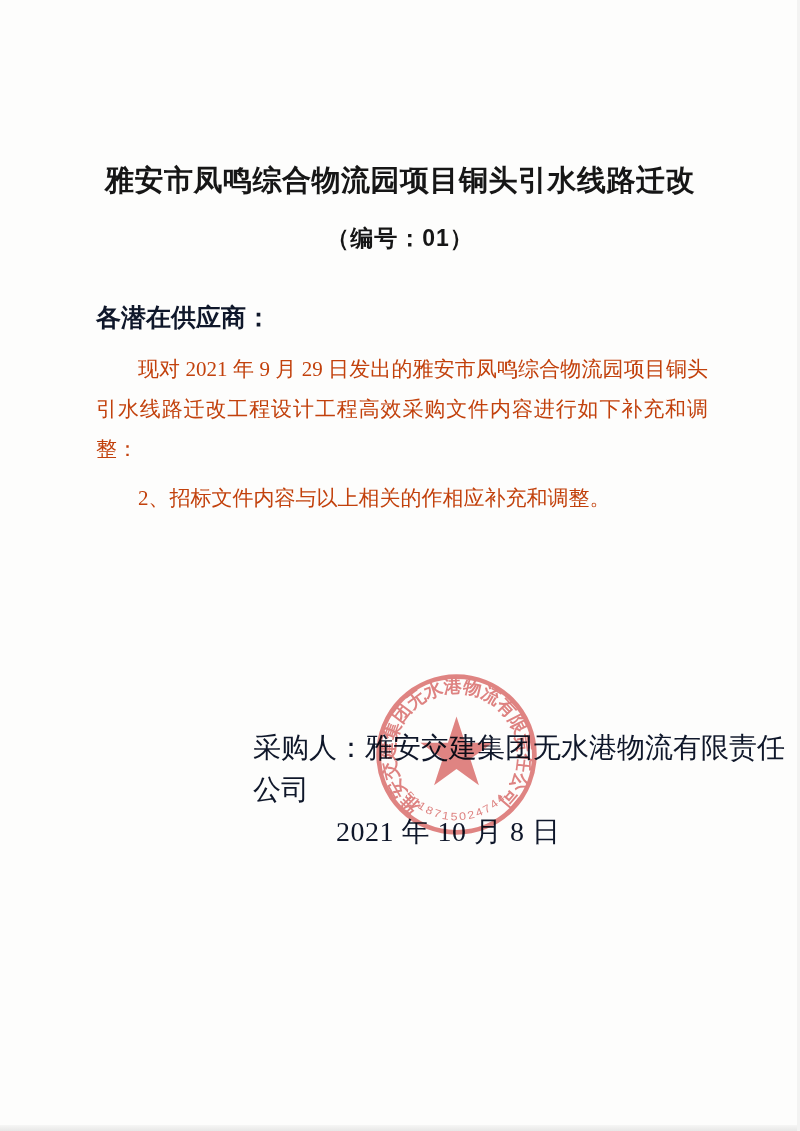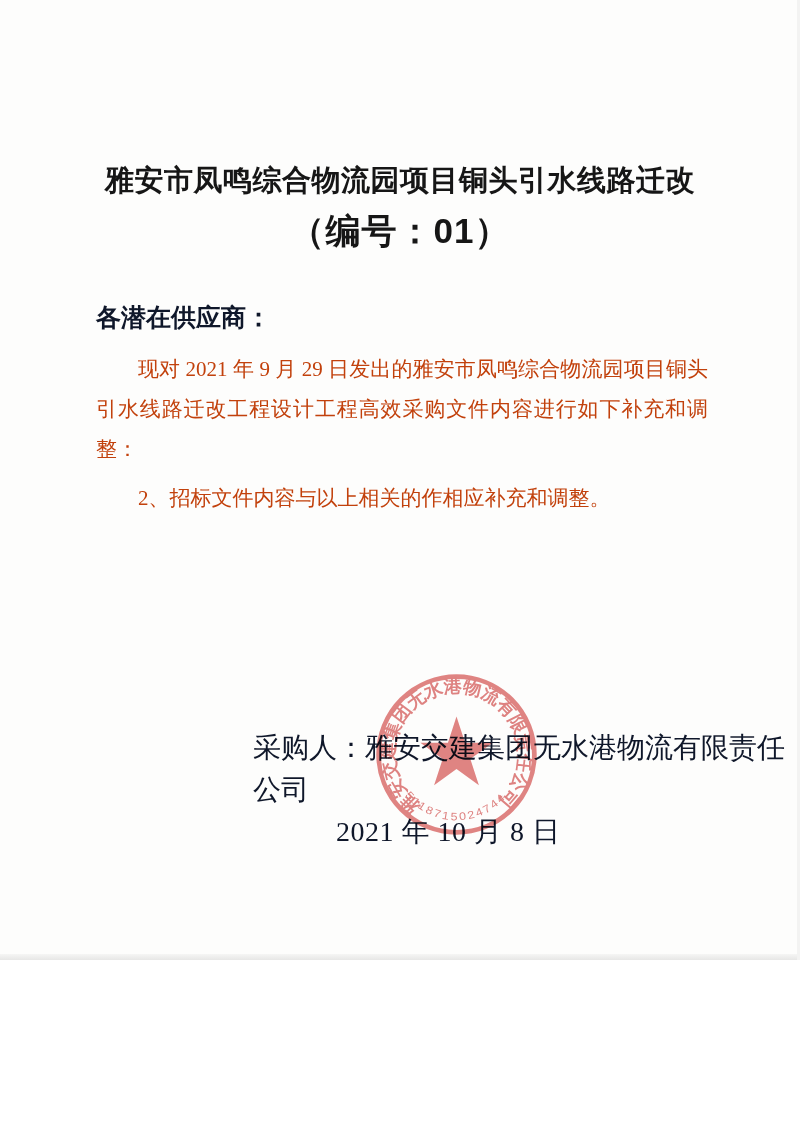--- a/index.html
+++ b/index.html
@@ -1,18 +1,18 @@
 <!DOCTYPE html>
 <html lang="zh"><head>
 <meta charset="utf-8">
 <style>
   html,body{margin:0;padding:0;background:#ffffff;}
   .page{
     position:relative;
-    width:800px;height:960px;
+    width:800px;height:1131px;
     margin:0 auto;
     background:#fdfdfc;
     overflow:hidden;
     font-family:"Liberation Serif","DejaVu Serif",serif;
     color:#1c1c1c;
   }
   
   .scan-edge-bottom{
     position:absolute;left:0;bottom:0;width:100%;height:6px;
     background:linear-gradient(#f6f6f5,#e7e7e6);
@@ -28,22 +28,22 @@
     font-family:"Liberation Sans","DejaVu Sans",sans-serif;
     font-weight:700;
     color:#161616;
   }
   .doc-title-line{
     font-size:29px;
     line-height:45px;
     letter-spacing:.5px;
   }
   .doc-number{
-    margin-top:6px;
-    font-size:35px;
+    margin-top:13px;
+    font-size:23px;
     line-height:44px;
     letter-spacing:1px;
   }
 
   .salutation{
     position:absolute;top:301px;left:96px;
     font-family:"Liberation Sans","DejaVu Sans",sans-serif;
     font-weight:700;
     font-size:25px;
     color:#0f172a;

